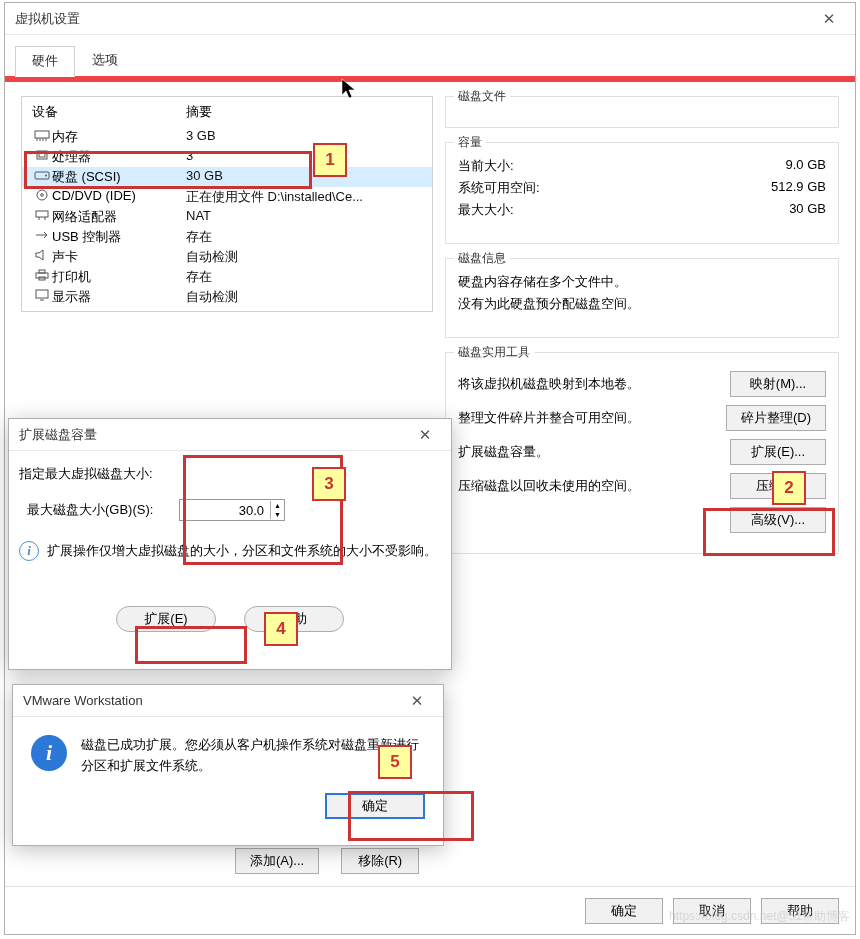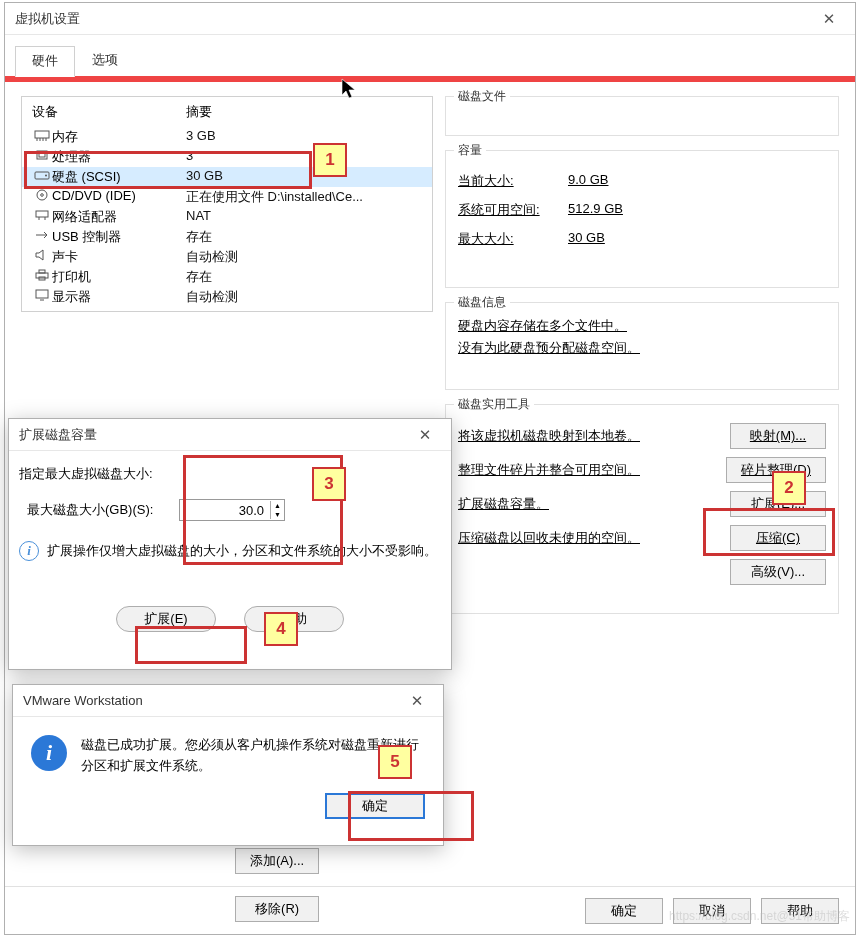--- a/index.html
+++ b/index.html
@@ -17,32 +17,32 @@
   .left-col { width:412px; }
   .right-col { flex:1; padding-left:12px; }
   .hw-list { border:1px solid #d0d0d0; padding:6px 0 4px; }
   .hw-head { display:flex; padding:0 10px 6px 10px; }
   .hw-head .c1 { width:154px; } .hw-head .c2 { flex:1; }
   .hw-row { display:flex; align-items:flex-start; padding:1px 10px; }
   .hw-row .ic { width:20px; display:flex; align-items:center; justify-content:center; color:#555; }
   .hw-row .c1 { width:134px; } .hw-row .c2 { flex:1; color:#111; }
   .hw-row.sel { background:#d6ecff; }
   .ic svg { width:16px; height:14px; }
-  .grp { border:1px solid #e0e0e0; margin-bottom:14px; padding:10px 12px 28px; position:relative;text-decoration:underline; }
+  .grp { border:1px solid #e0e0e0; margin-bottom:14px; padding:10px 12px 20px; position:relative; }
   .grp-title { position:absolute; top:-9px; left:8px; background:#fff; padding:0 4px; color:#333; font-size:12px; }
   .field-box { border:1px solid #b8b8b8; padding:4px 6px; width:100%; white-space:nowrap; overflow:hidden; }
-  .kv { display:flex; margin:11px 0; }
+  .kv { display:flex; margin:4px 0;justify-content:space-between; }
   .kv .k { width:110px; } .kv .v { }
   .tool-row { display:flex; align-items:center; margin:8px 0; }
   .tool-row .desc { flex:1; padding-right:8px; }
   .btn { display:inline-flex; align-items:center; justify-content:center; min-width:78px; height:26px; padding:0 14px; background:#f1f1f1; border:1px solid #adadad; color:#000; }
   .btn.wide { min-width:96px; }
   .right-actions { text-align:right; margin-top:6px; }
   .bottom-btns { position:absolute; left:0; right:0; bottom:0; height:48px; border-top:1px solid #e1e1e1; display:flex; justify-content:flex-end; align-items:center; padding-right:16px; gap:10px; }
-  .addremove { position:absolute; left:230px; top:845px; display:flex; gap:22px;flex-direction:column; }
+  .addremove { position:absolute; left:230px; top:845px; display:flex; gap:22px; }
   
   #expand { left:8px; top:418px; width:444px; height:252px; box-shadow:0 4px 20px rgba(0,0,0,0.25); }
   #expand .body { padding:14px 10px 10px; }
   .spin-wrap { display:inline-flex; border:1px solid #999; height:22px; align-items:center; }
   .spin-input { border:none; text-align:right; width:90px; padding:2px 6px; font-size:13px; outline:none; }
   .spin-btns { display:flex; flex-direction:column; border-left:1px solid #aaa; }
   .spin-btns span { font-size:7px; line-height:1; padding:1px 3px; }
   .info-ic { display:inline-flex; width:20px; height:20px; border:1.5px solid #4a90d9; border-radius:50%; align-items:center; justify-content:center; color:#4a90d9; font-weight:bold; font-style:italic; font-family:Georgia,serif; margin-right:8px; }
   .dlg-btns { display:flex; gap:28px; justify-content:center; padding:10px 0 4px; }
   .dlg-btns .btn { min-width:100px;border-radius:13px; }

